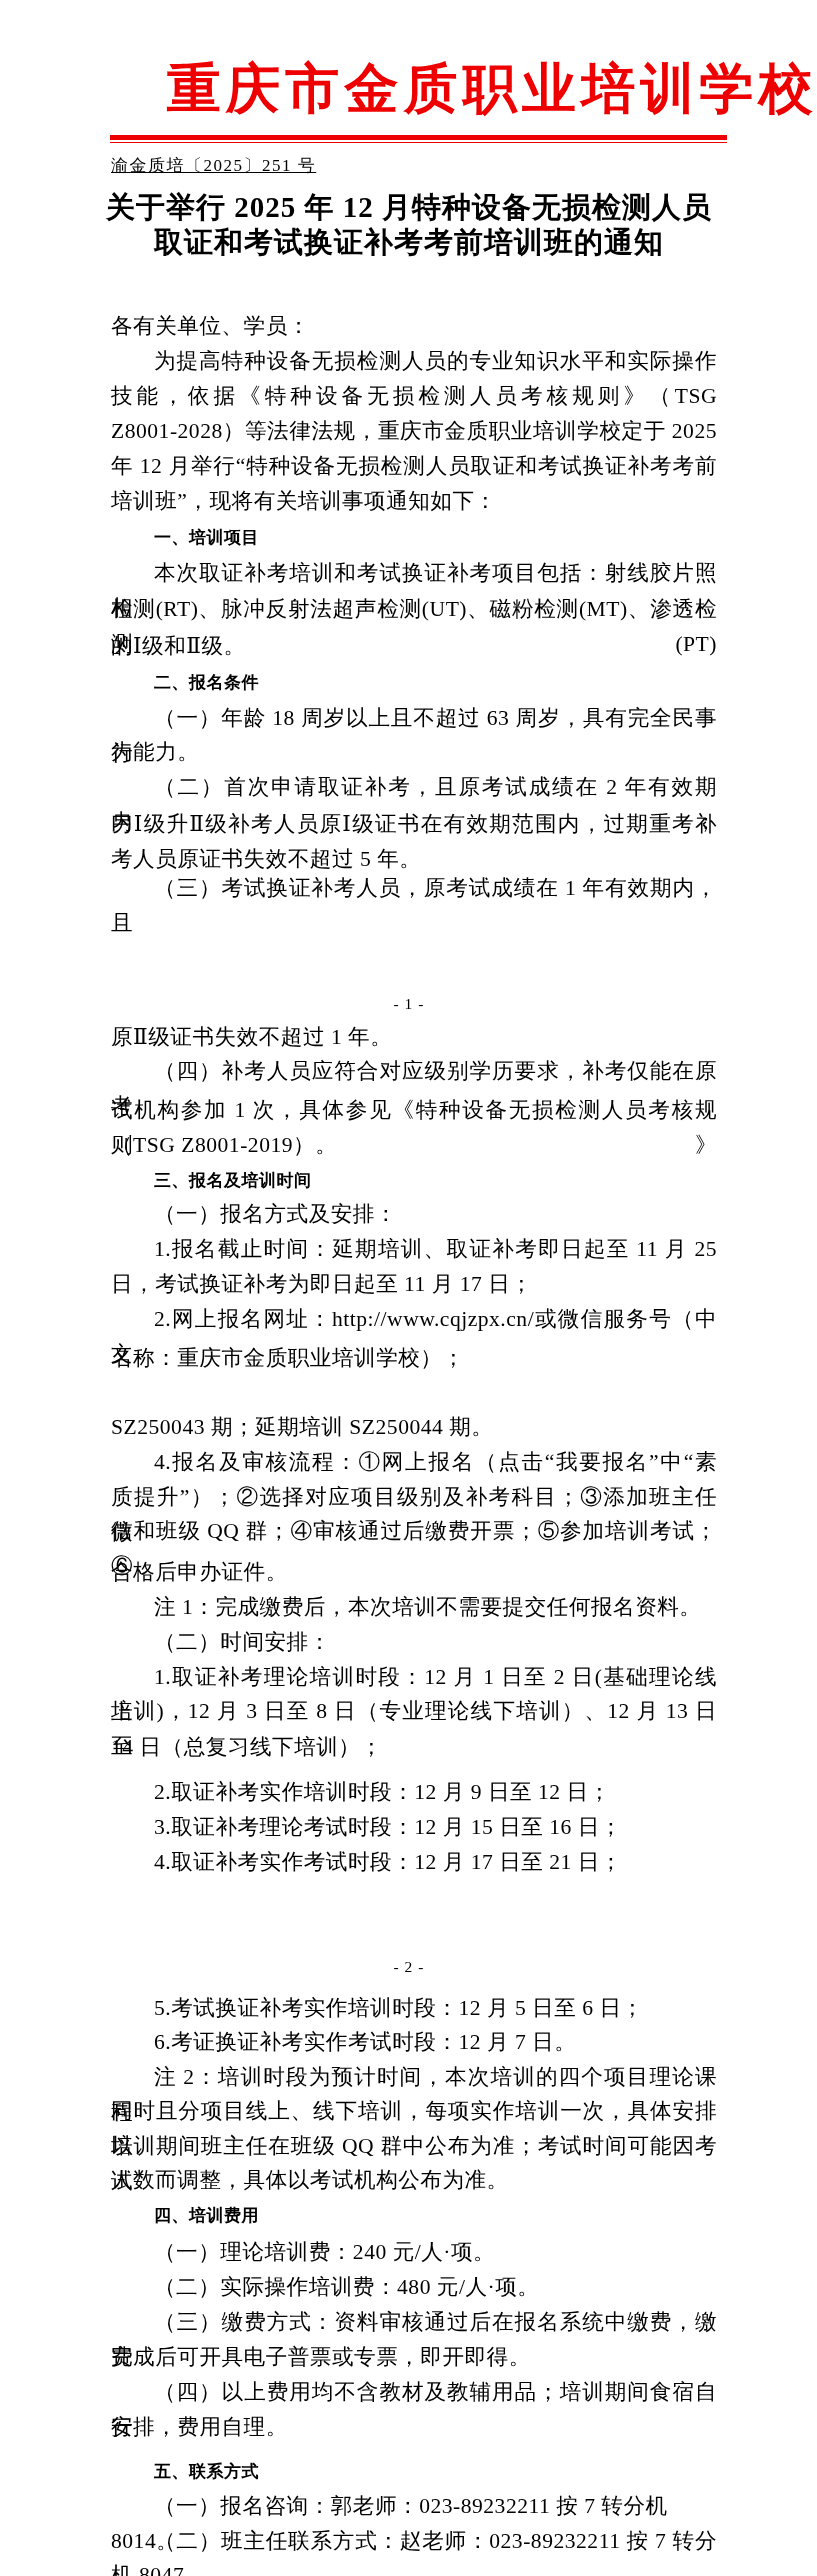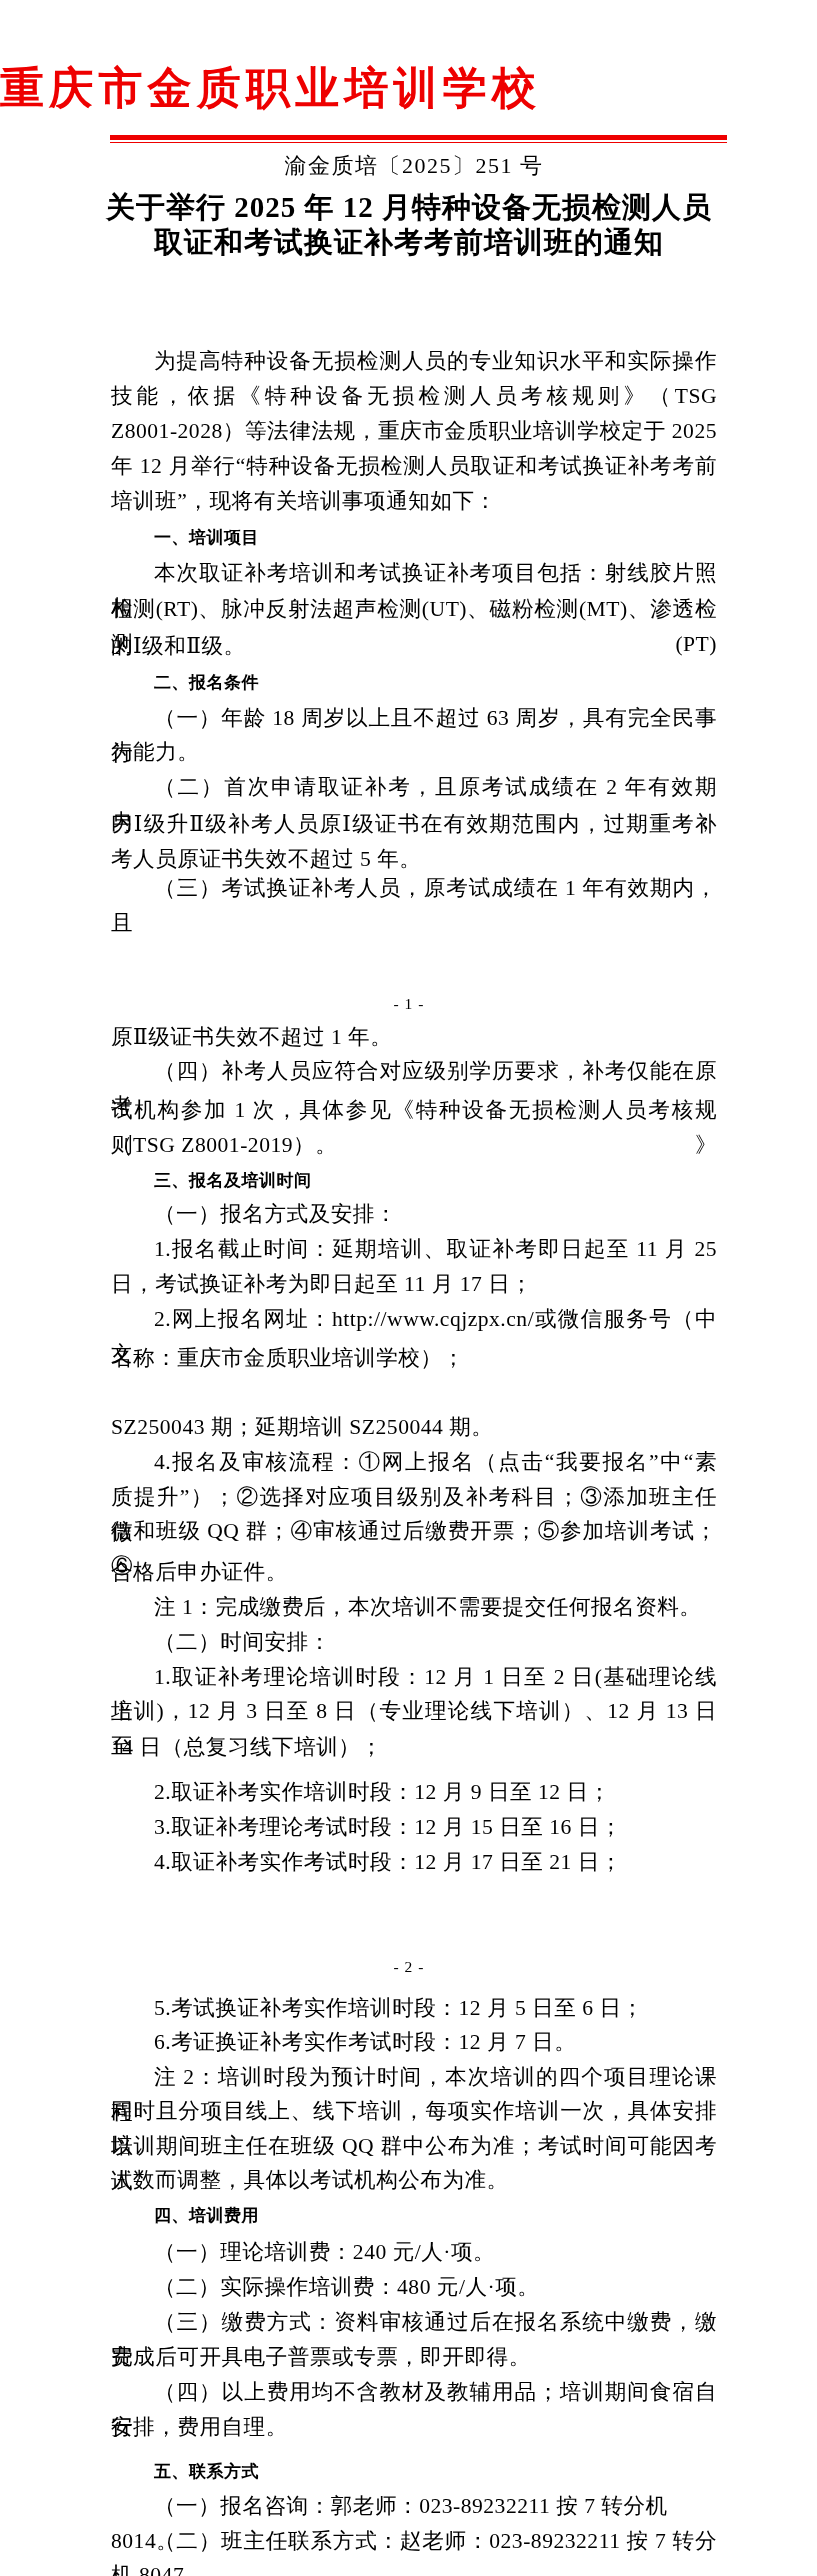--- a/index.html
+++ b/index.html
@@ -1,27 +1,27 @@
 <!DOCTYPE html>
 <html style="--red: #ee0000; --seal: #e8220f; --qqblue: #55b0f0;font-size:8.2px"><head>
 <meta charset="utf-8">
 <style>
   html,body{margin:0;padding:0;background:#ffffff;}
   .page{position:relative;width:818px;height:3943px;background:#fff;overflow:hidden;
         font-family:"Liberation Serif","DejaVu Serif",serif;color:#000;}
 
   
-  .school{position:absolute;top:55px;left:0;width:818px;text-align:left;
-          color:var(--red,#ee0000);font-size:44px;font-weight:bold;letter-spacing:5.2px;
+  .school{position:absolute;top:55px;left:0;width:818px;text-align:right;
+          color:var(--red,#ee0000);font-size:54px;font-weight:bold;letter-spacing:5.2px;
           line-height:68px;white-space:nowrap;}
   .rule{position:absolute;top:135px;left:110px;width:617px;}
   .rule .bar1{height:4.6px;background:var(--red,#ee0000);}
   .rule .bar2{height:1.5px;background:var(--red,#ee0000);margin-top:2.1px;}
-  .docnum{position:absolute;top:151px;left:111px;width:606px;text-align:center;
-          font-size:22px;line-height:29px;letter-spacing:1.5px;}
+  .docnum{position:absolute;top:151px;left:111px;width:606px;text-align:left;
+          font-size:17px;line-height:29px;letter-spacing:1.5px;text-decoration:underline;}
   .title{position:absolute;top:190px;left:0;width:818px;text-align:center;
          font-weight:bold;font-size:29px;line-height:35px;letter-spacing:1px;}
 
   
   .ln{position:absolute;left:111px;width:606px;font-size:21.6px;line-height:35px;
       letter-spacing:0.5px;}
   .ind{text-indent:43px;}
   .j{text-align:justify;text-align-last:justify;}
   .h{font-family:"Liberation Sans","DejaVu Sans",sans-serif;font-weight:bold;font-size:17px;}
   .pn{position:absolute;left:0;width:818px;text-align:center;font-size:15.5px;letter-spacing:1px;}
@@ -35,20 +35,21 @@
   <div class="rule">
     <div class="bar1"></div>
     <div class="bar2"></div>
   </div>
   <div class="docnum">渝金质培〔2025〕251 号</div>
   <div class="title">
     <div>关于举行 2025 年 12 月特种设备无损检测人员</div>
     <div>取证和考试换证补考考前培训班的通知</div>
   </div>
 
+  <div class="ln" style="top:309px">各有关单位、学员：</div>
   <div class="ln ind j" style="top:344px">为提高特种设备无损检测人员的专业知识水平和实际操作</div>
   <div class="ln j" style="top:379px">技能，依据《特种设备无损检测人员考核规则》（TSG</div>
   <div class="ln j" style="top:414px">Z8001-2028）等法律法规，重庆市金质职业培训学校定于 2025</div>
   <div class="ln j" style="top:449px">年 12 月举行“特种设备无损检测人员取证和考试换证补考考前</div>
   <div class="ln" style="top:484px">培训班”，现将有关培训事项通知如下：</div>
   <div class="ln h ind" style="top:520px">一、培训项目</div>
   <div class="ln ind j" style="top:556px">本次取证补考培训和考试换证补考项目包括：射线胶片照相</div>
   <div class="ln" style="top:629px">的Ⅰ级和Ⅱ级。</div>
   <div class="ln j" style="top:592px">检测(RT)、脉冲反射法超声检测(UT)、磁粉检测(MT)、渗透检测(PT)</div>
   <div class="ln h ind" style="top:665px">二、报名条件</div>

